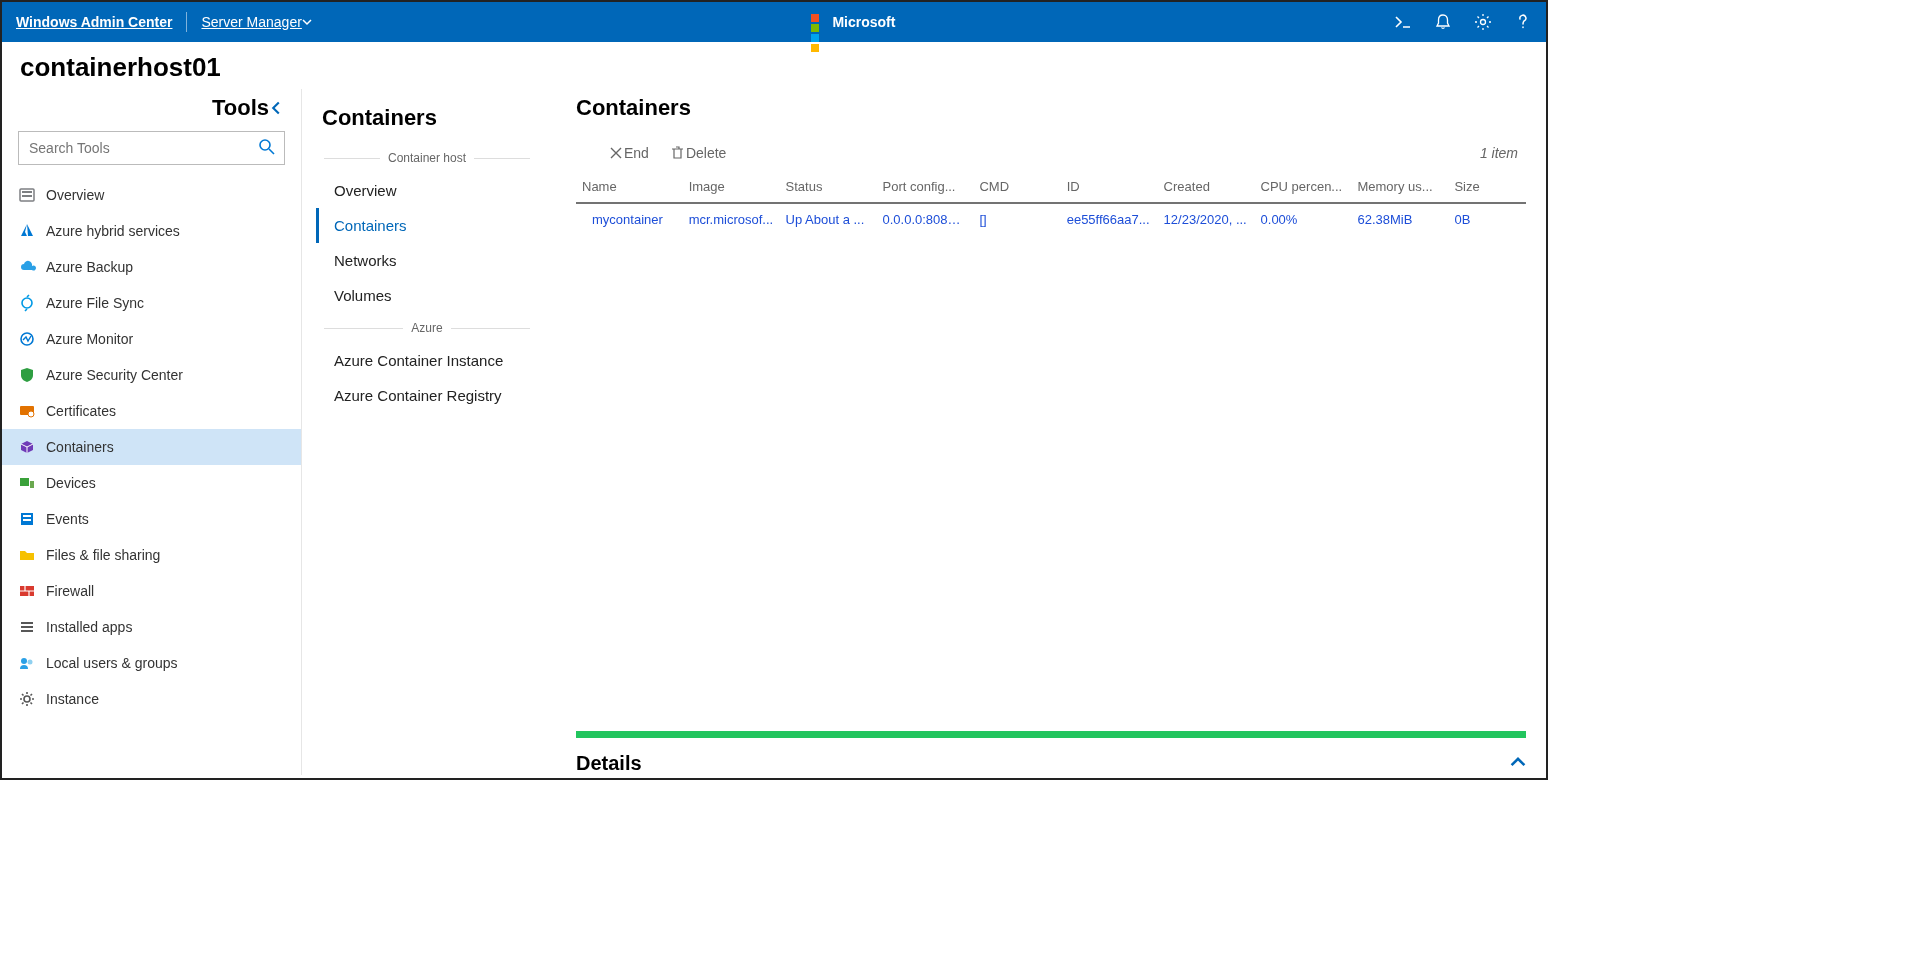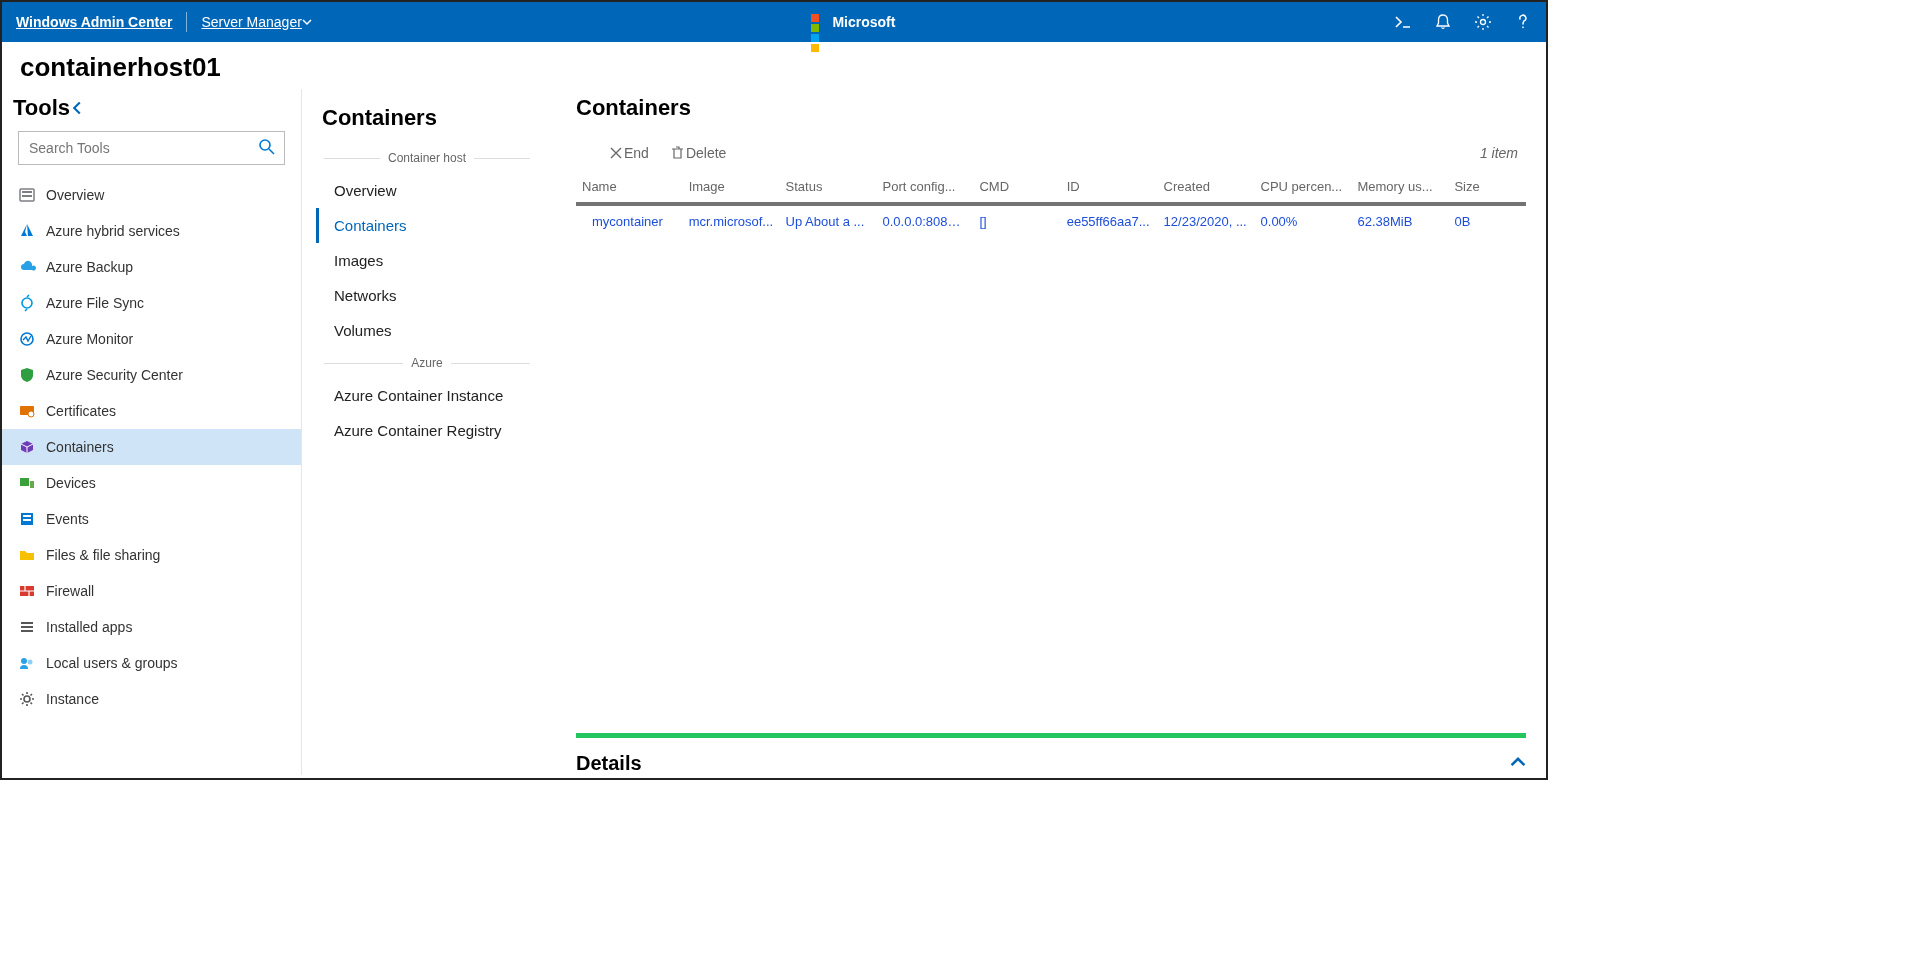--- a/index.html
+++ b/index.html
@@ -20,21 +20,21 @@
 .mslogo .b { background: #00a4ef; } .mslogo .y { background: #ffb900; }
 
 
 .pagehdr { padding: 10px 18px 6px 18px; font-size: 26px; font-weight: 700; }
 
 
 .maingrid { display: grid; grid-template-columns: 300px 250px 1fr; height: calc(100% - 40px - 50px); }
 
 
 .tools { border-right: 1px solid #e6e6e6; display: flex; flex-direction: column; }
-.tools-hdr { display: flex; align-items: center; justify-content: flex-start; padding: 6px 18px 10px 0; font-size: 22px; font-weight: 700; margin-left: 11px; }
+.tools-hdr { display: flex; align-items: center; justify-content: flex-end; padding: 6px 18px 10px 34px; font-size: 22px; font-weight: 700; }
 .tools-search { margin: 0 16px 12px 16px; position: relative; }
 .tools-search input { width: 100%; height: 34px; border: 1px solid #bbb; padding: 0 34px 0 10px; font-size: 14px; outline: none; }
 .tools-search .sicon { position: absolute; right: 8px; top: 6px; color: #0078d4; }
 .tools-list { flex: 1; overflow-y: auto; }
 .tool-item { display: flex; align-items: center; gap: 10px; padding: 9px 16px; font-size: 14px; color: #333; cursor: pointer; }
 .tool-item.selected { background: #cfe4f7; }
 .tool-item .ticon { width: 18px; height: 18px; display: flex; align-items: center; justify-content: center; }
 
 
 .tools-list::-webkit-scrollbar { width: 14px; }
@@ -51,26 +51,26 @@
 
 .content { padding: 0 20px 0 24px; display: flex; flex-direction: column; overflow: hidden; }
 .content-title { font-size: 22px; font-weight: 700; padding: 6px 0 18px 0; }
 .cmdbar { display: flex; align-items: center; gap: 22px; padding: 6px 0 10px 6px; color: #666; font-size: 14px; }
 .cmdbtn { display: flex; align-items: center; gap: 2px; cursor: pointer; }
 .cmdbar .spacer { flex: 1; }
 .itemcount { font-style: italic; color: #666; padding-right: 8px; }
 
 
 .tbl { width: 100%; border-collapse: collapse; table-layout: fixed; font-size: 13px; }
-.tbl th { text-align: left; font-weight: 400; color: #666; padding: 8px 6px; border-bottom: 4px solid #737373; white-space: nowrap; overflow: hidden; text-overflow: ellipsis; }
+.tbl th { text-align: left; font-weight: 400; color: #666; padding: 8px 6px; border-bottom: 2px solid #737373; white-space: nowrap; overflow: hidden; text-overflow: ellipsis; }
 .tbl td { padding: 8px 6px; white-space: nowrap; overflow: hidden; text-overflow: ellipsis; color: #1d4ed8; }
 .tbl td.name { padding-left: 16px; }
 
 
-.details { border-top: 5px solid #22c55e; margin-top: 10px; padding-top: 14px; display: flex; align-items: center; justify-content: space-between; }
+.details { border-top: 7px solid #22c55e; margin-top: 10px; padding-top: 14px; display: flex; align-items: center; justify-content: space-between; }
 .details-title { font-size: 20px; font-weight: 700; }
 .chev-up { color: #0067b8; cursor: pointer; }
 
 
 svg { overflow: visible; }
 </style>
 </head>
 <body>
 
 <div class="topbar">
@@ -272,21 +272,20 @@
         </div>
       </div>
   </div>
 
   <div class="subnav">
     <div class="subnav-title">Containers</div>
     <div id="subnav-body">
         <div class="group-label">Container host</div>
         <div class="sub-item">Overview</div>
         <div class="sub-item active">Containers</div>
-        <div class="sub-item">Images</div>
         <div class="sub-item">Networks</div>
         <div class="sub-item">Volumes</div>
         <div class="group-label">Azure</div>
         <div class="sub-item">Azure Container Instance</div>
         <div class="sub-item">Azure Container Registry</div>
       </div>
   </div>
 
   <div class="content">
     <div class="content-title">Containers</div>

